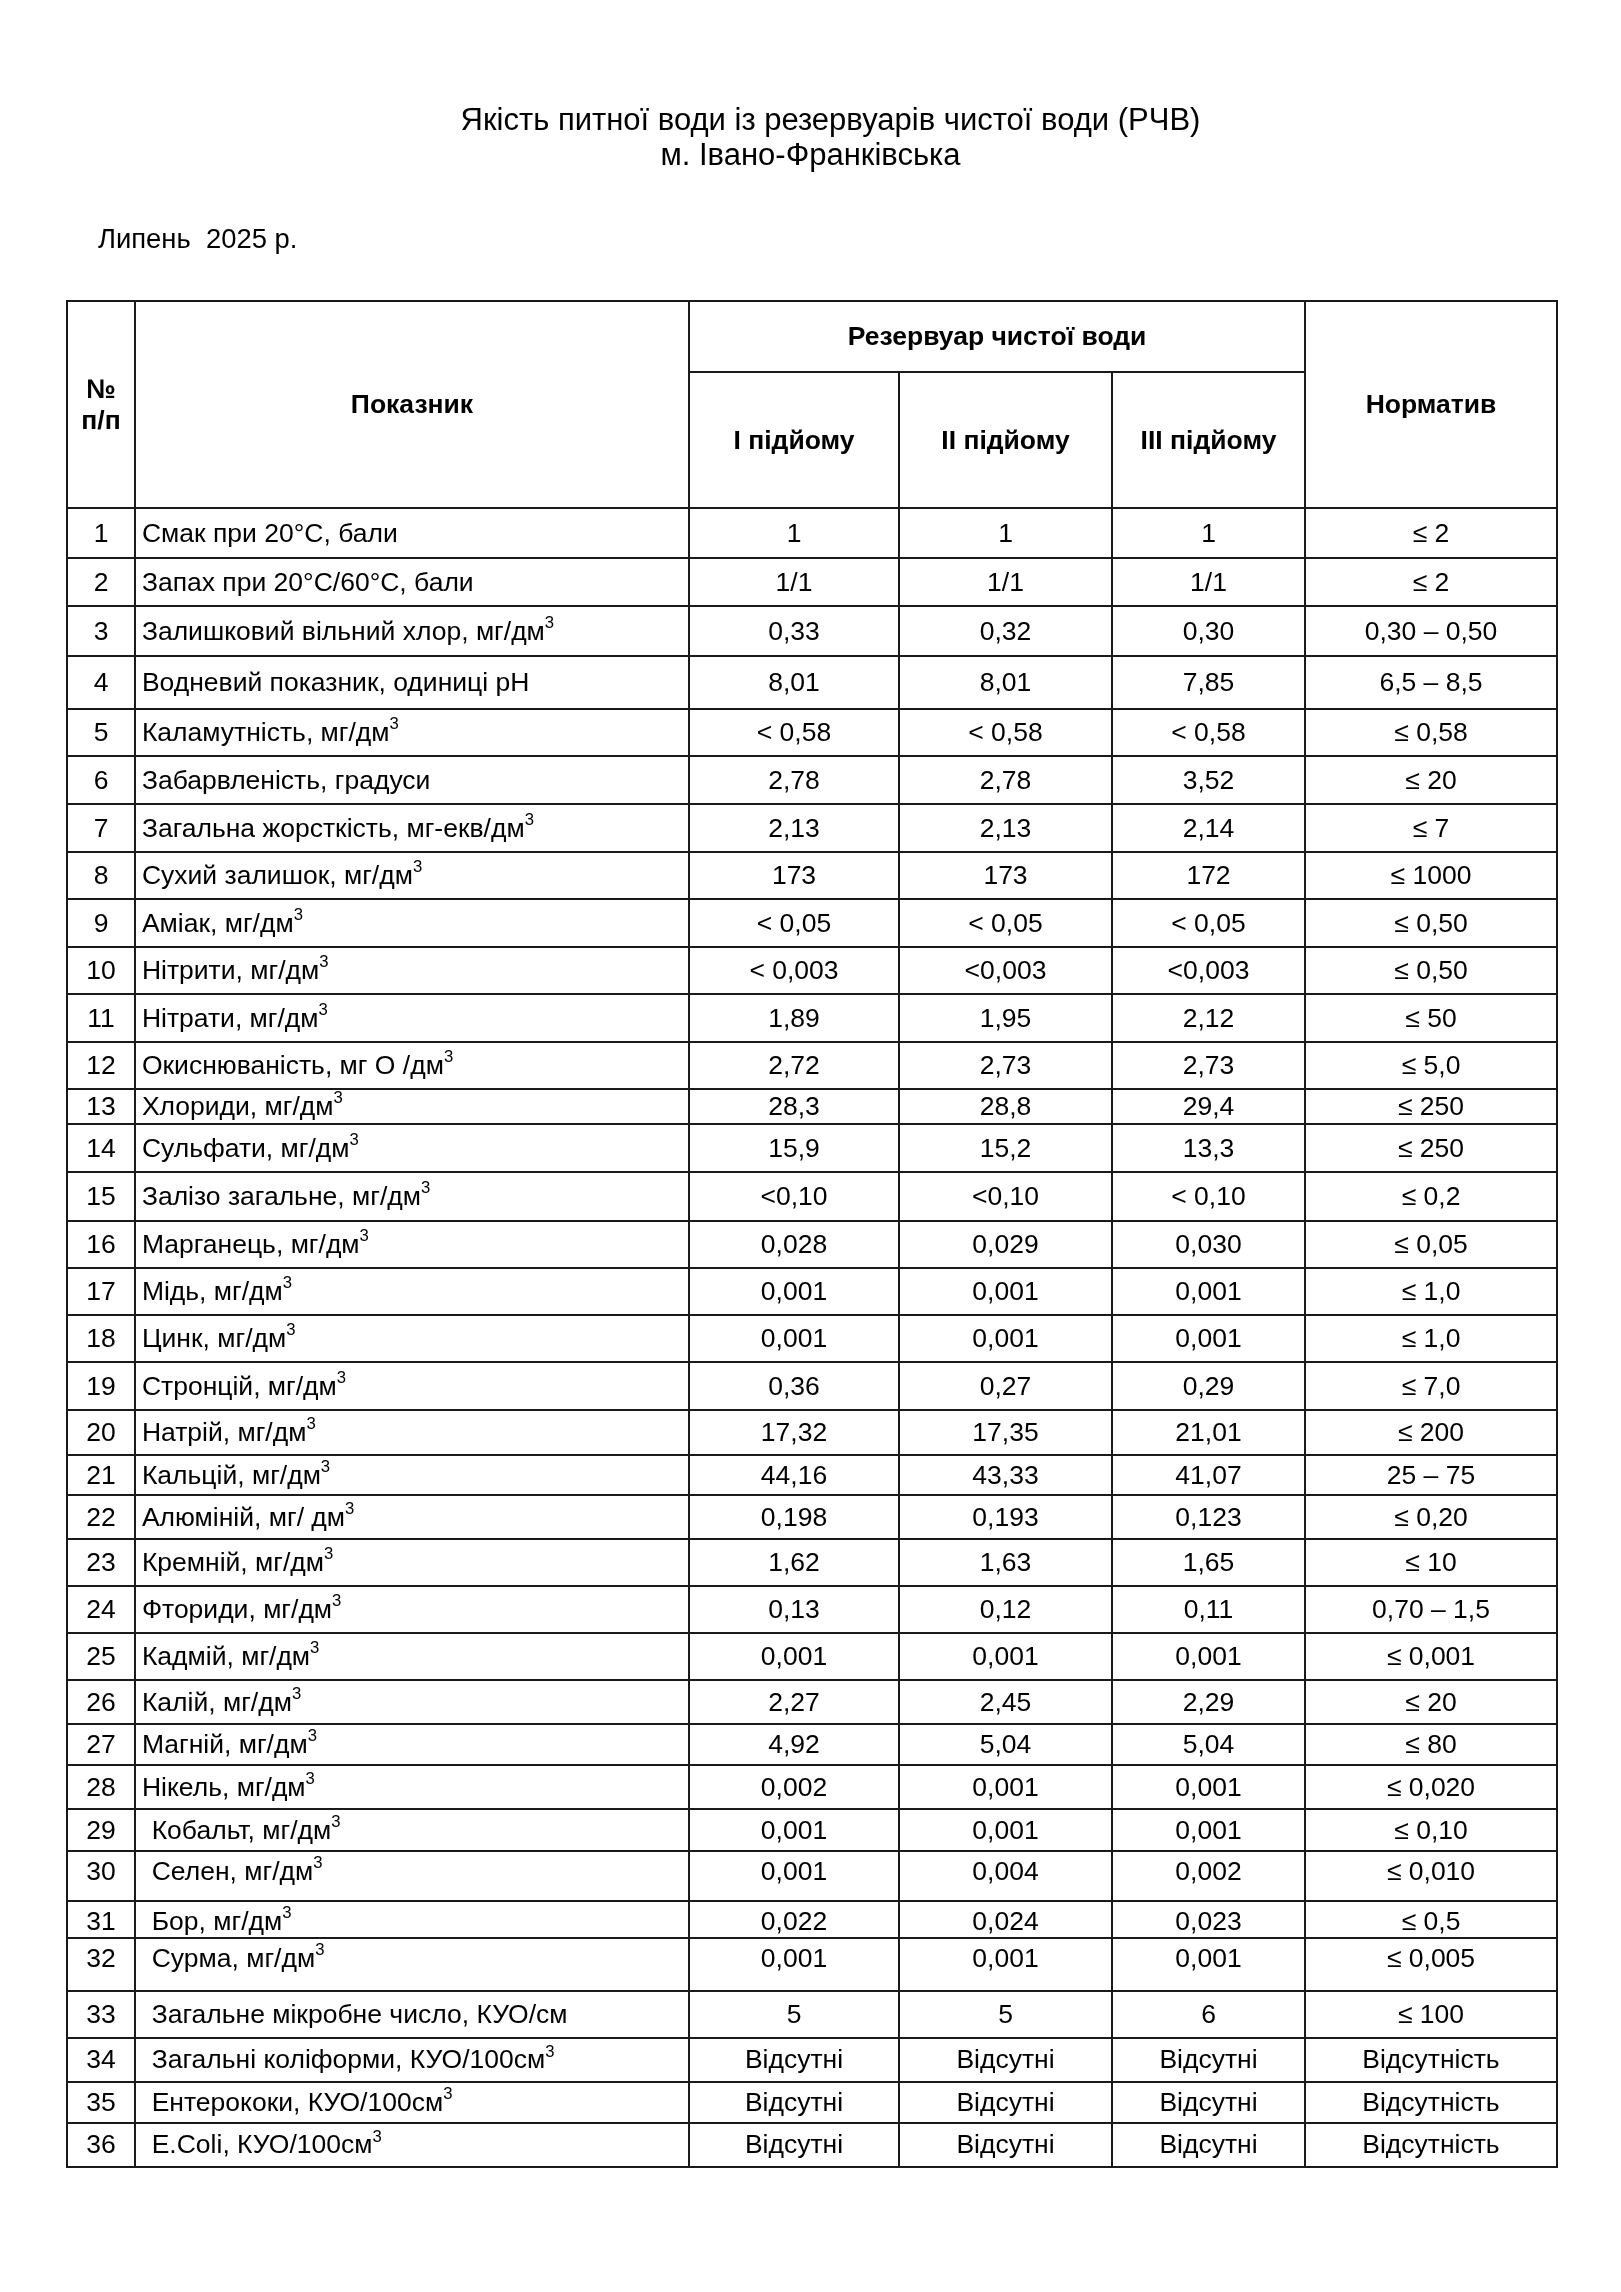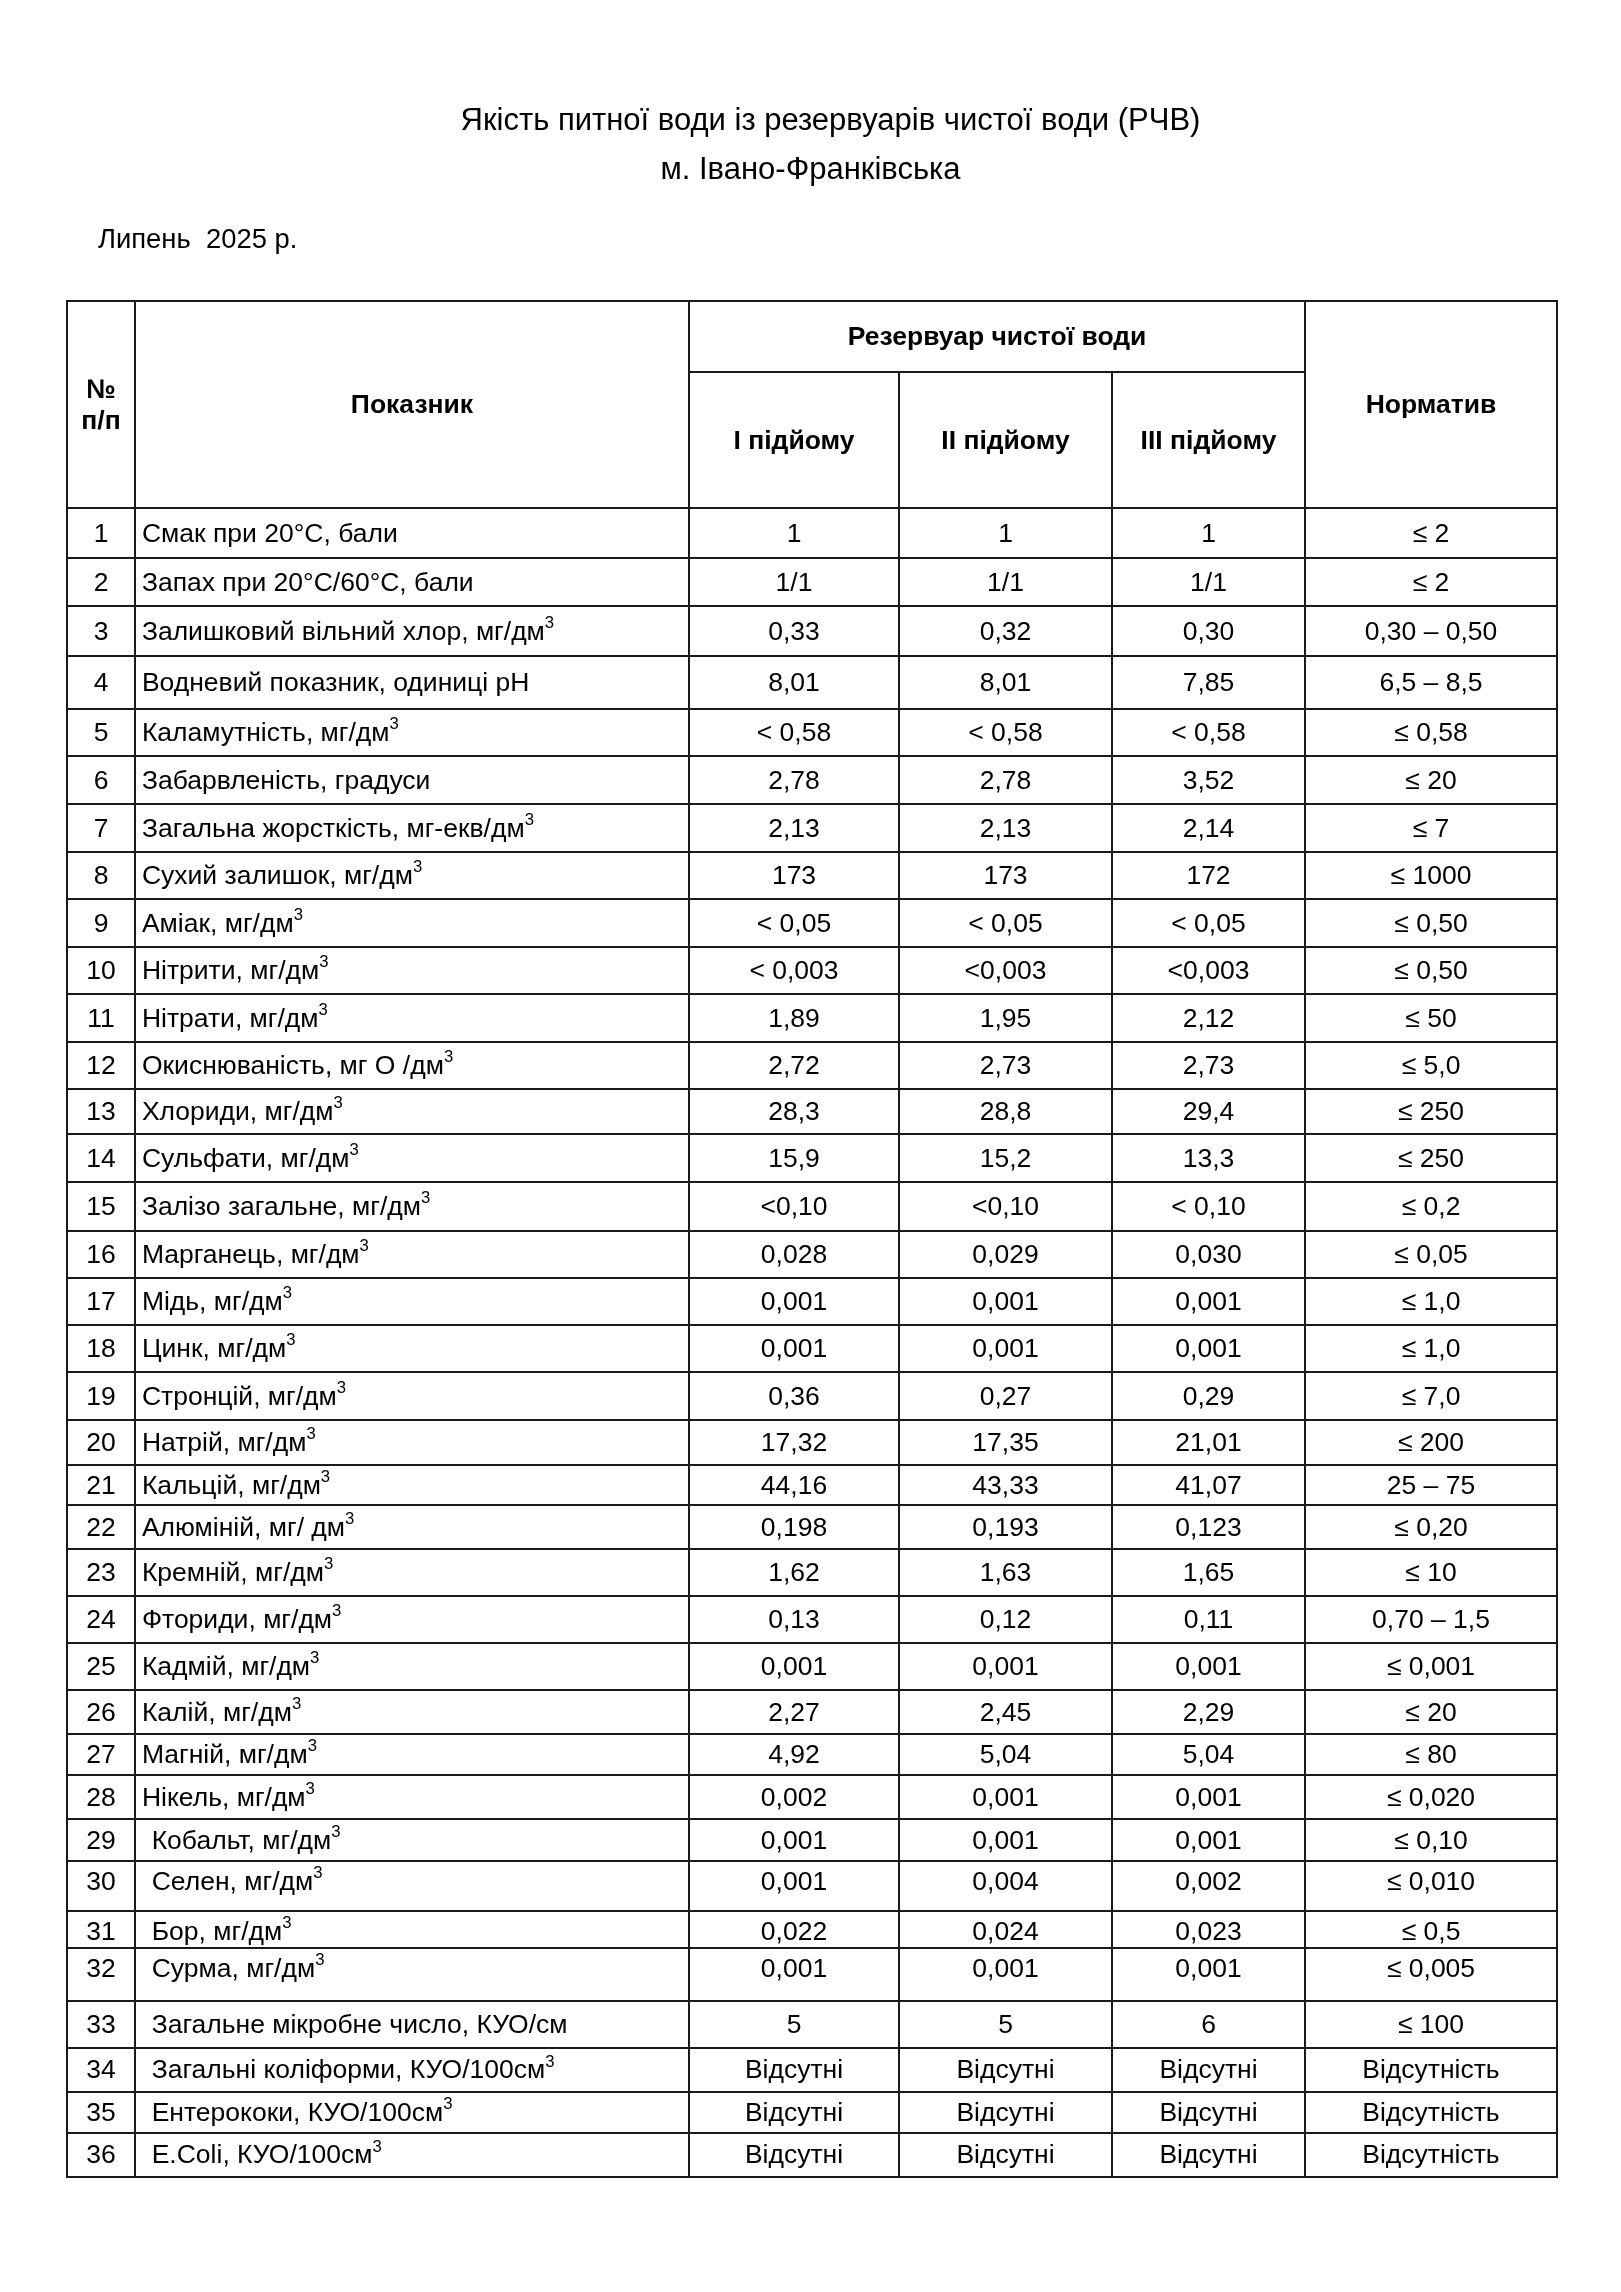--- a/index.html
+++ b/index.html
@@ -1,19 +1,19 @@
 <!DOCTYPE html>
 <html><head>
 <meta charset="utf-8">
 <style>
   html, body { margin:0; padding:0; background:#ffffff; }
   body { width:1621px; height:2293px; position:relative; font-family:"Liberation Sans", sans-serif; color:#000; overflow:hidden; }
   .title { position:absolute; left:0; width:1621px; text-align:center; font-size:31px; line-height:39px; }
   .title.l1 { top:100px;margin-left:20px; }
-  .title.l2 { top:149px; }
+  .title.l2 { top:135px; }
   .date { position:absolute; left:98px; top:223px; font-size:27.4px; white-space:pre; }
   table.main { position:absolute; left:66px; top:300px; border-collapse:collapse; table-layout:fixed; width:1489px; }
   table.main td, table.main th { border:2px solid #1a1a1a; padding:0; font-size:26.5px; }
   table.main th { font-weight:bold; text-align:center; vertical-align:middle; }
   .c-num { text-align:center; }
   .c-name { text-align:left; padding-left:5.9px !important; white-space:nowrap; overflow:hidden; }
   .c-name.indent { padding-left:15.7px !important;border-radius:21px; }
   .c-val { text-align:center; }
   tr.top td { vertical-align:top; padding-top:3.9px !important; }
   td { vertical-align:middle; }
@@ -141,21 +141,21 @@
         <td class="c-val">≤ 50</td>
       </tr>
       <tr style="height: 47px; border-radius: 9px;">
         <td class="c-num">12</td>
         <td class="c-name"><span>Окиснюваність, мг O /дм</span><sup>3</sup></td>
         <td class="c-val">2,72</td>
         <td class="c-val">2,73</td>
         <td class="c-val">2,73</td>
         <td class="c-val">≤ 5,0</td>
       </tr>
-      <tr style="height: 45px;">
+      <tr style="height: 35px;">
         <td class="c-num">13</td>
         <td class="c-name"><span>Хлориди, мг/дм</span><sup>3</sup></td>
         <td class="c-val">28,3</td>
         <td class="c-val">28,8</td>
         <td class="c-val">29,4</td>
         <td class="c-val">≤ 250</td>
       </tr>
       <tr style="height: 48px;">
         <td class="c-num">14</td>
         <td class="c-name"><span>Сульфати, мг/дм</span><sup>3</sup></td>

